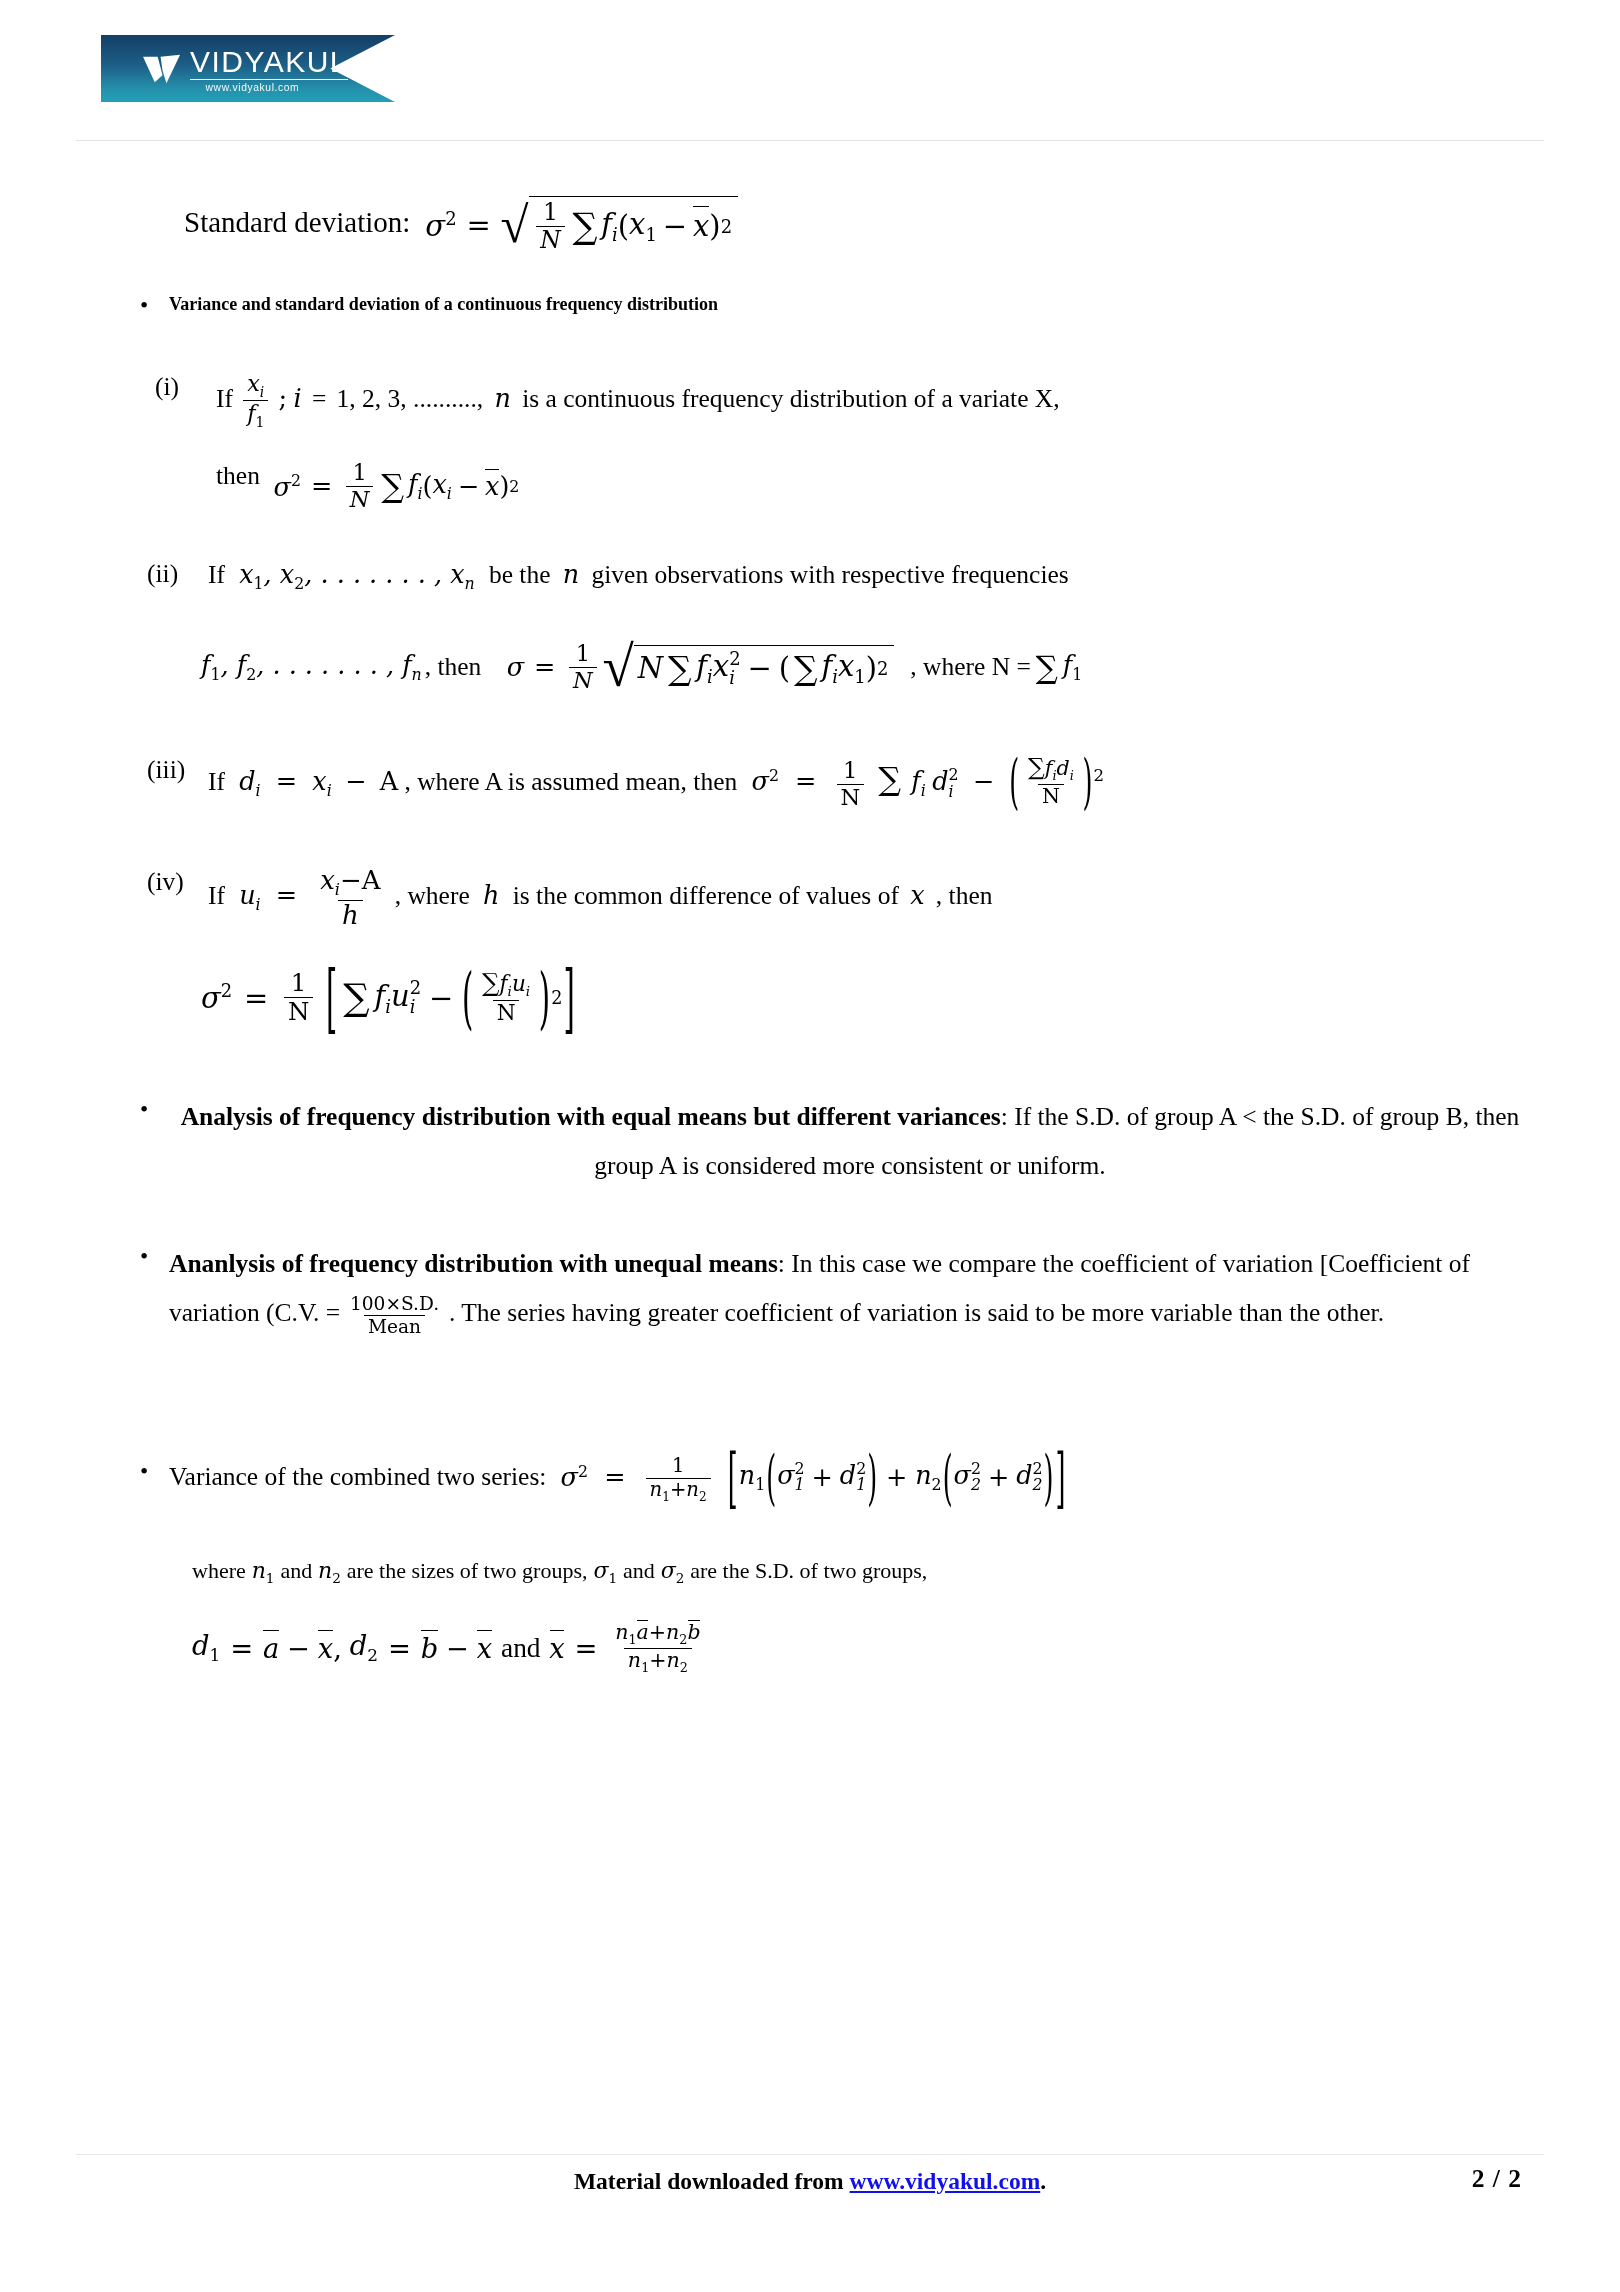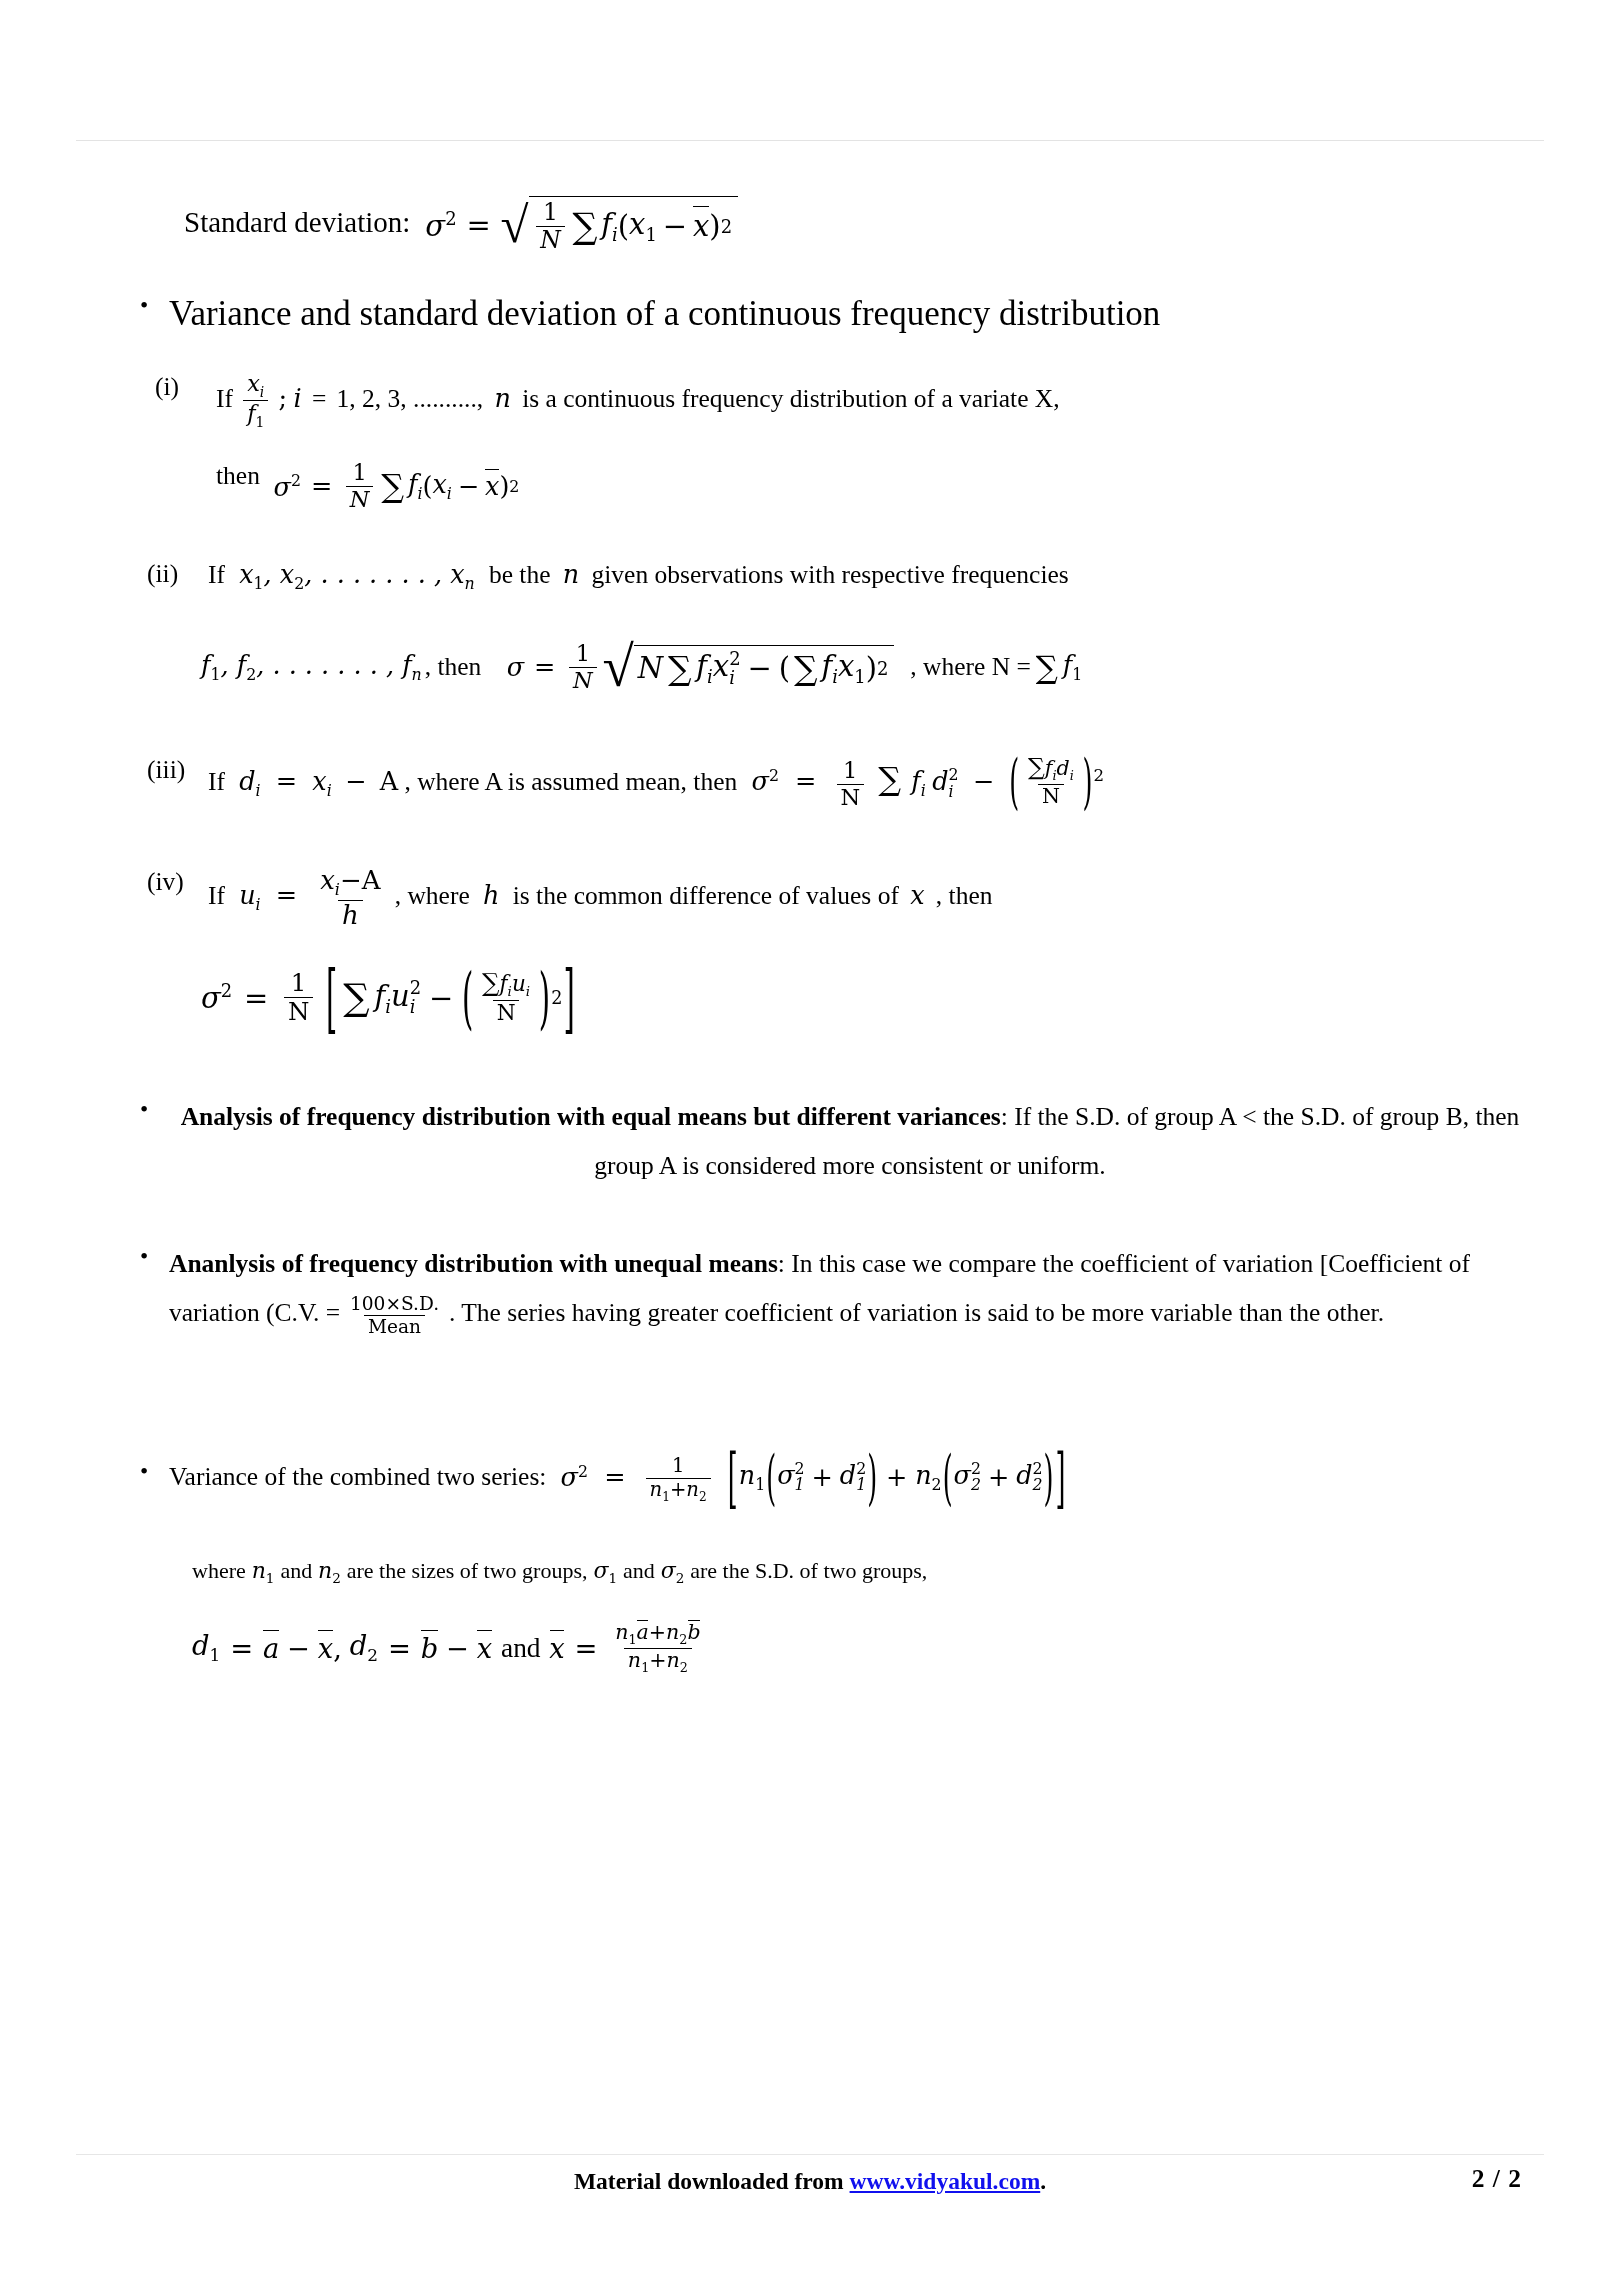--- a/index.html
+++ b/index.html
@@ -173,22 +173,22 @@
     display: flex;
     align-items: flex-start;
   }
   .bdot {
     font-size: 23.5px;
     line-height: 1;
     width: 29px;
     flex: none;
   }
   .bhead {
-    font-weight: normal;
-    font-size: 35px;
+    font-weight: bold;
+    font-size: 18px;
   }
   .roman-row {
     position: absolute;
     display: flex;
     align-items: flex-start;
     font-size: 25.5px;
   }
   .rlabel { width: 61px; flex: none; }
 
   .para {
@@ -227,20 +227,33 @@
     top: 2164px;
     font-size: 25.5px;
     font-weight: bold;
     letter-spacing: 1px;
   }
 </style>
 </head>
 <body>
 
 <div class="header">
+  <div class="logo-wrap">
+    <div class="logo-banner"></div>
+    <div class="logo-inner">
+      <svg class="logo-mark" viewBox="0 0 44 40">
+        <polygon points="1,8 16,8 21,27 13,34" fill="#ffffff"></polygon>
+        <polygon points="19,8 39,6 25,35 21,22" fill="#ffffff"></polygon>
+      </svg>
+      <div class="logo-textblock">
+        <span class="logo-word">VIDYAKUL</span>
+        <span class="logo-url">www.vidyakul.com</span>
+      </div>
+    </div>
+  </div>
   <div class="header-rule"></div>
 </div>
 
 <div class="content">
 
   <div class="row-sd">
     <span class="txt">Standard deviation:</span>
     <span class="eq">
       <span class="m" style="margin-left:7.8px;">σ<sup class="p">2</sup></span>
       <span class="mr" style="margin:0 9.8px;">=</span>

